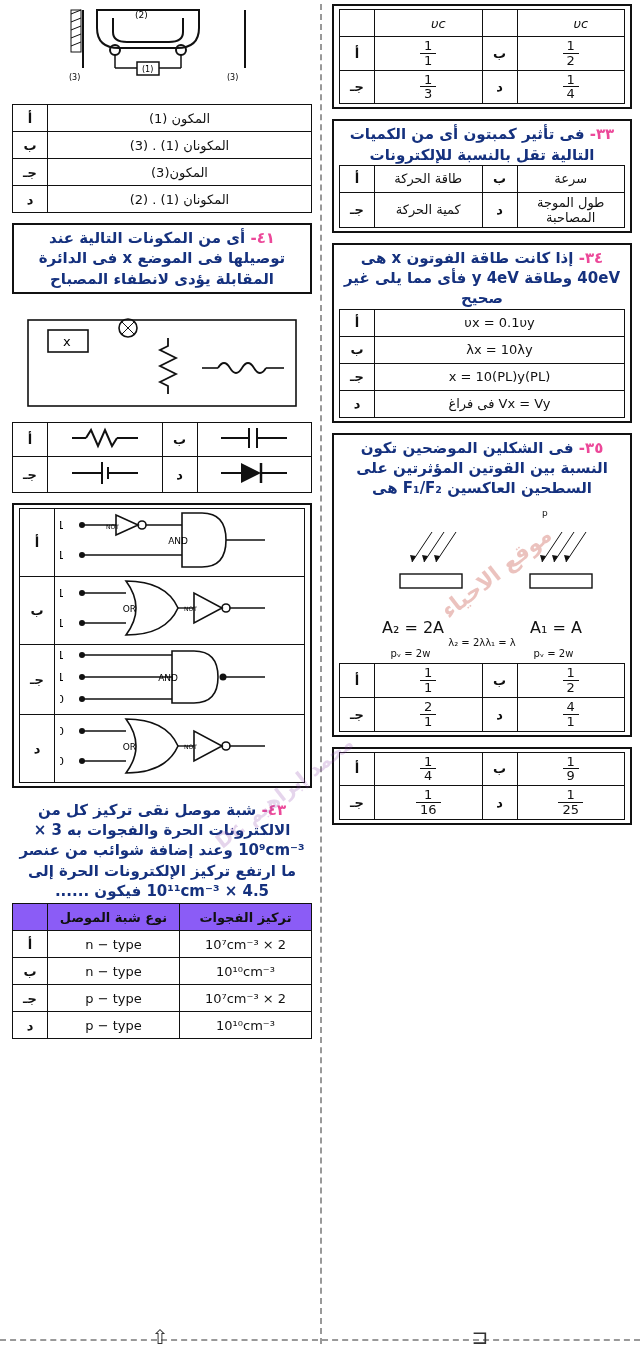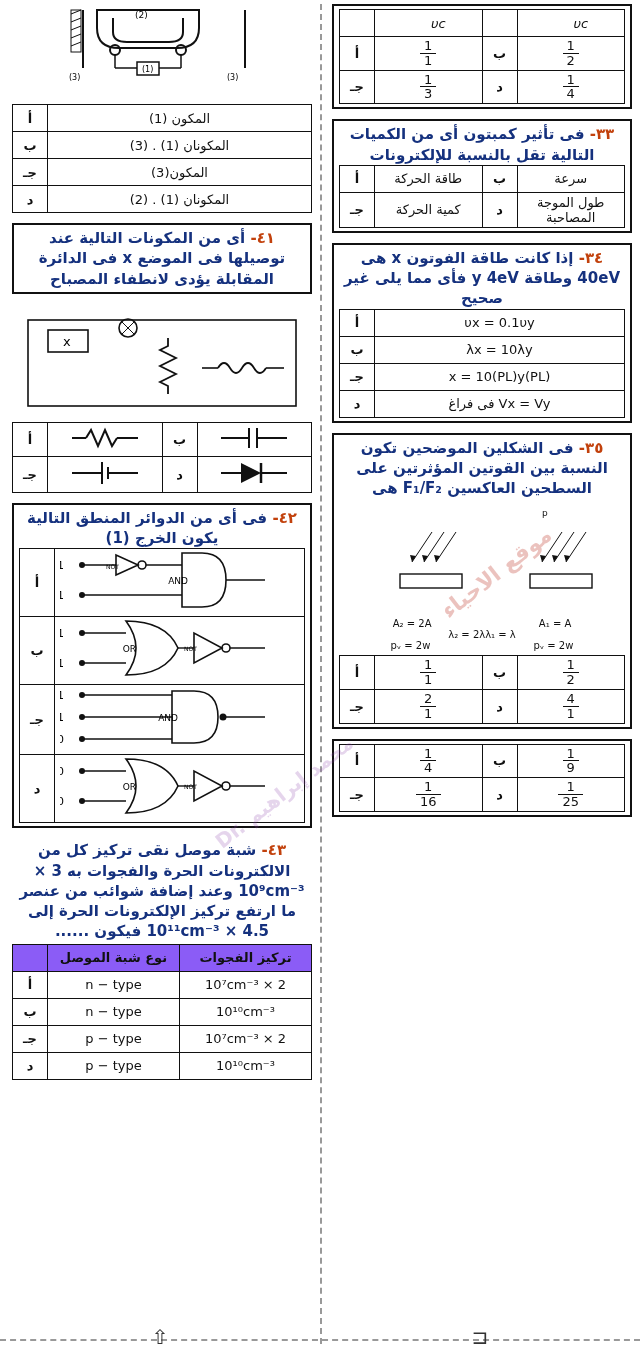--- a/index.html
+++ b/index.html
@@ -36,21 +36,21 @@
   }
   .qtext{
     direction:rtl;
     text-align:center;
     font-size:15px;
     font-weight:bold;
     line-height:1.35;
     color:#15317e;
     font-family:"DejaVu Sans", sans-serif;
   }
-  .qtext .num{color:#c2410c;}
+  .qtext .num{color:#ec4899;}
   table.opts{
     border-collapse:collapse;
     width:100%;
     direction:rtl;
     table-layout:fixed;
   }
   table.opts td{
     border:1px solid #111;
     padding:2px 4px;
     font-size:13px;
@@ -218,21 +218,21 @@
             <rect x="188" y="72" width="62" height="14" fill="none" stroke="#111" stroke-width="1.4"></rect>
 
             <line x1="90" y1="30" x2="70" y2="60" stroke="#111" stroke-width="1"></line>
             <line x1="102" y1="30" x2="82" y2="60" stroke="#111" stroke-width="1"></line>
             <line x1="114" y1="30" x2="94" y2="60" stroke="#111" stroke-width="1"></line>
             <polygon points="70,60 74,54 68,53" fill="#111"></polygon>
             <polygon points="82,60 86,54 80,53" fill="#111"></polygon>
             <polygon points="94,60 98,54 92,53" fill="#111"></polygon>
             <rect x="58" y="72" width="62" height="14" fill="none" stroke="#111" stroke-width="1.4"></rect>
           </svg>
-          <div style="display:flex;justify-content:space-around;font-size:10px;margin-top:-4px;">
+          <div style="display:flex;justify-content:space-around;font-size:16px;margin-top:-4px;">
             <span>A₂ = 2A</span>
             <span>A₁ = A</span>
           </div>
           <div style="display:flex;justify-content:center;font-size:10px;">
             <span>λ₂ = 2λ</span>
             <span>λ₁ = λ</span>
           </div>
           <div style="display:flex;justify-content:space-around;font-size:10px;">
             <span>pᵥ = 2w</span>
             <span>pᵥ = 2w</span>
@@ -404,24 +404,20 @@
                 <line x1="38" y1="13" x2="68" y2="13" stroke="#111" stroke-width="2"></line>
               </svg>
             </td>
             <td class="key">جـ</td>
           </tr>
         </tbody>
           </table>
       </div>
 
       <div class="qblock">
-        <div class="qtext">
-          <span class="num">٤٢-</span>
-          <span>فى أى من الدوائر المنطق التالية يكون الخرج (1)</span>
-        </div>
         <table class="opts">
           <tbody>
               <tr>
             <td class="val">
               <svg width="240" height="60" viewBox="0 0 240 60">
                 <text x="4" y="18" font-size="11">1</text>
                 <circle cx="22" cy="14" r="3" fill="#111"></circle>
                 <line x1="22" y1="14" x2="56" y2="14" stroke="#111" stroke-width="1.4"></line>
                 <polygon points="56,4 56,24 78,14" fill="none" stroke="#111" stroke-width="1.6"></polygon>
                 <text x="59" y="18" font-size="6">NOT</text>

